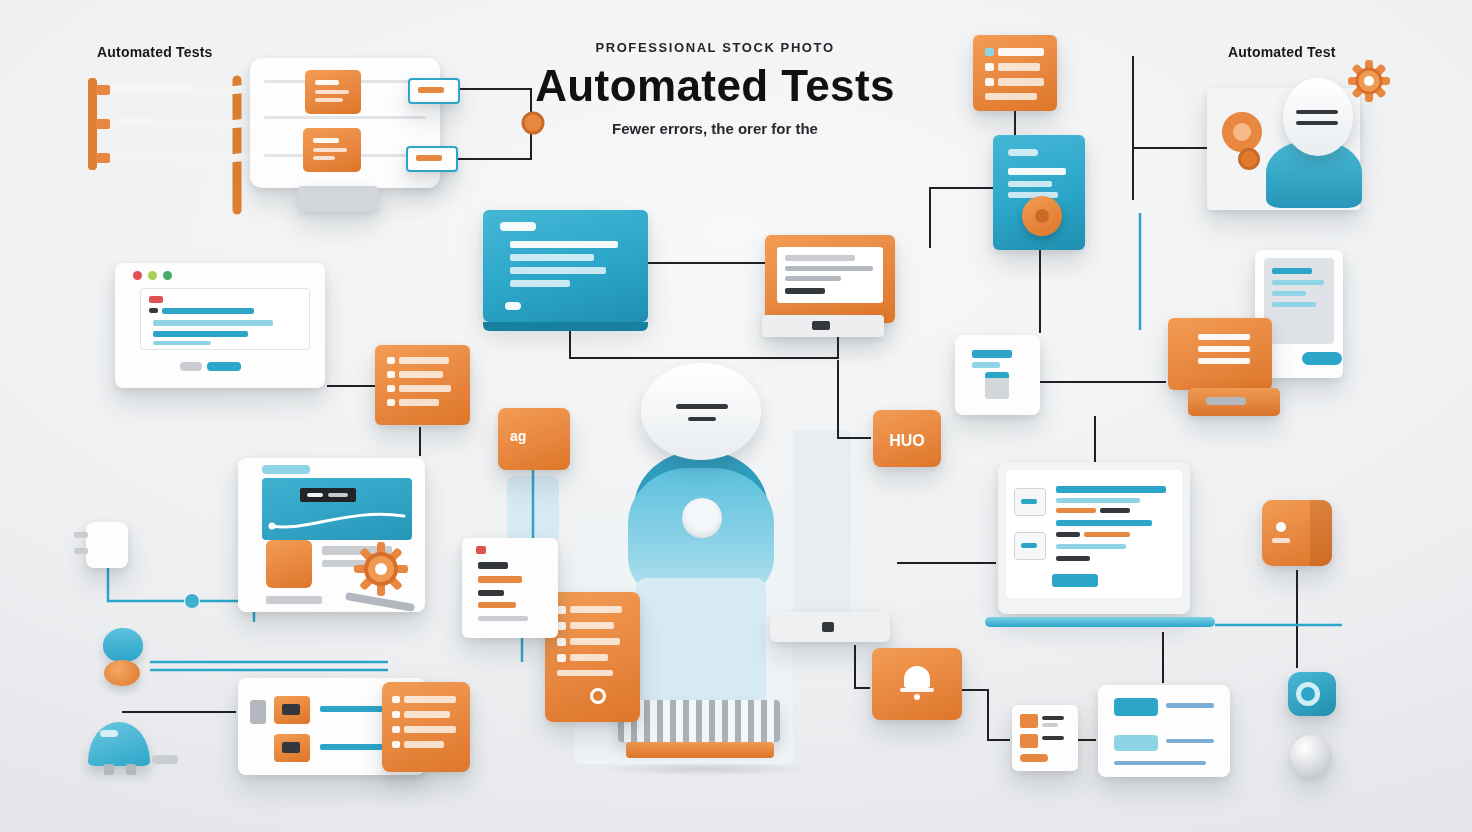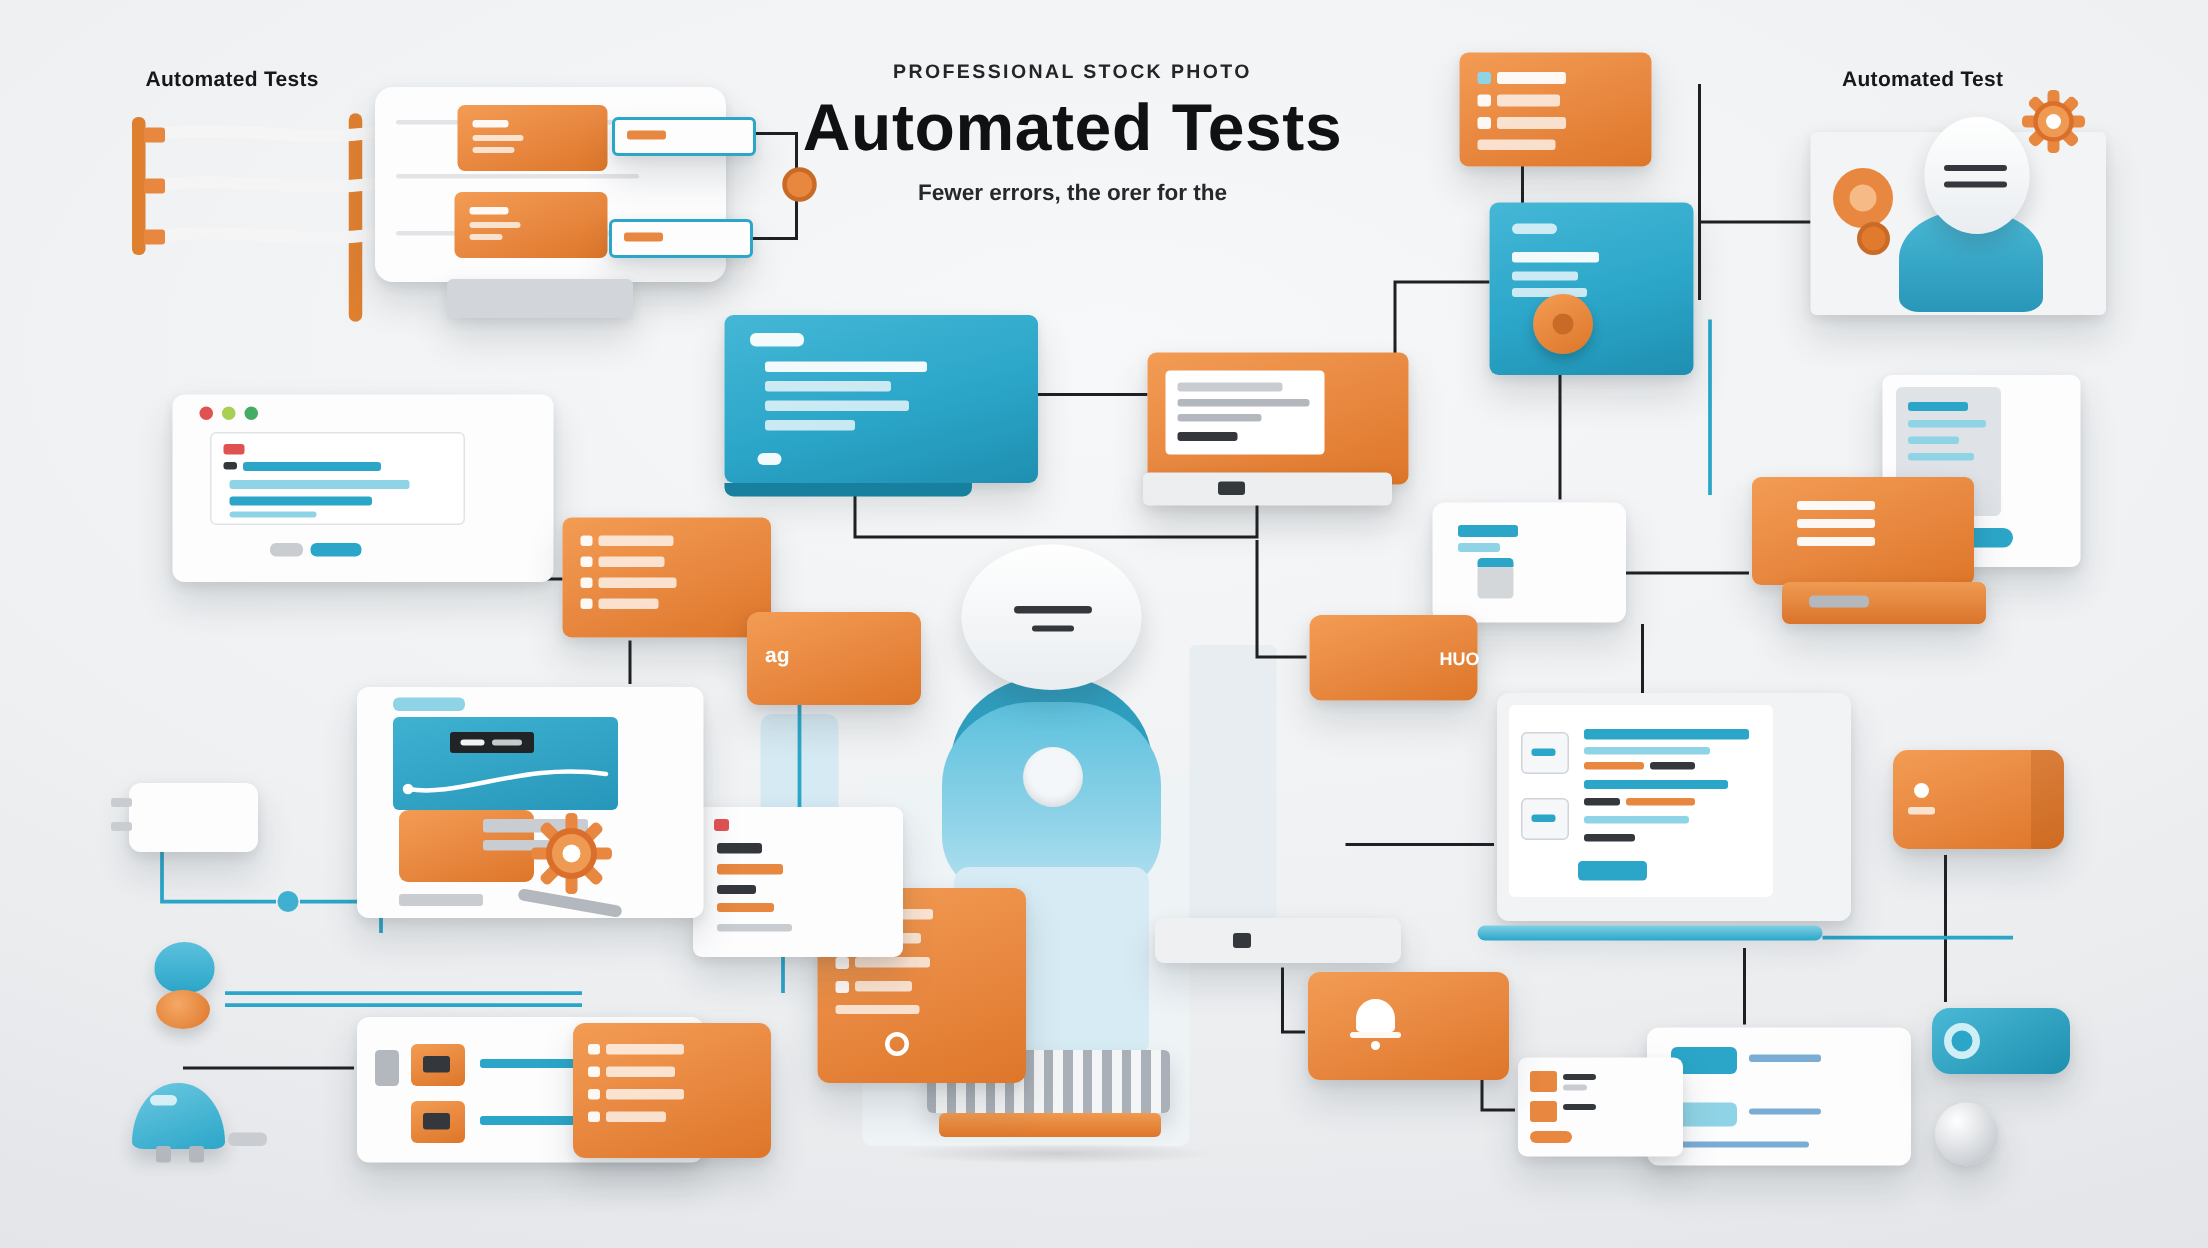--- a/index.html
+++ b/index.html
@@ -1,20 +1,20 @@
 <!DOCTYPE html>
 <html><head>
 <meta charset="utf-8">
 <style>
   html,body{margin:0;padding:0;}
   body{background:#d8dadd;font-family:"Liberation Sans",sans-serif;}
   .scene{position:relative;width:1472px;height:832px;overflow:hidden;
     background:radial-gradient(130% 110% at 50% 28%, #f7f8f9 0%, #eef0f2 45%, #e3e5e8 75%, #d6d9dc 100%);}
   .abs{position:absolute;}
-  .card{position:absolute;border-radius:8px;padding-left:44px;}
+  .card{position:absolute;border-radius:8px;}
   .sh{box-shadow:0 14px 24px rgba(50,60,70,.16),0 3px 7px rgba(50,60,70,.10);}
   .o{background:linear-gradient(160deg,#f39c54 0%,#e8873f 55%,#dd7629 100%);}
   .t{background:linear-gradient(165deg,#45b7d6 0%,#2ba6c9 55%,#1f8fb0 100%);}
   .w{background:#fdfdfe;}
   .b{position:absolute;border-radius:2px;}
   .bw{background:rgba(255,255,255,.94);}
   .bw7{background:rgba(255,255,255,.75);}
   .bg{background:#c9ccd1;}
   .bg2{background:#b3b8be;}
   .bd{background:#34373b;}
@@ -204,21 +204,21 @@
 
   <div class="card w sh" style="left:955px;top:335px;width:85px;height:80px;">
     <div class="b bt" style="left:17px;top:15px;width:40px;height:8px;"></div>
     <div class="b btl" style="left:17px;top:27px;width:28px;height:6px;"></div>
     <div class="abs" style="left:30px;top:42px;width:24px;height:22px;background:#d4d7da;border-radius:3px;">
       <div class="b bt" style="left:0;top:-5px;width:24px;height:6px;border-radius:3px 3px 0 0;"></div>
     </div>
   </div>
 
   <div class="card o sh" style="left:873px;top:410px;width:68px;height:57px;">
-    <div class="cardlabel" style="top:22px;font-size:12px;">HUO</div>
+    <div class="cardlabel" style="top:22px;font-size:16px;">HUO</div>
   </div>
 
   <div class="card sh" style="left:1207px;top:88px;width:153px;height:122px;background:#f3f4f6;border-radius:4px;"></div>
   <div class="abs" style="left:1266px;top:140px;width:96px;height:68px;background:linear-gradient(180deg,#49b9d6,#2796b8);border-radius:48% 48% 14% 14%;"></div>
   <div class="abs" style="left:1283px;top:78px;width:70px;height:78px;background:linear-gradient(180deg,#ffffff,#e9edf0);border-radius:50%;box-shadow:0 8px 14px rgba(50,60,70,.2);"></div>
   <div class="b bd" style="left:1296px;top:110px;width:42px;height:4px;border-radius:2px;"></div>
   <div class="b bd" style="left:1296px;top:121px;width:42px;height:4px;border-radius:2px;"></div>
   <div class="abs" style="left:1222px;top:112px;width:40px;height:40px;border:11px solid #e8873f;border-radius:50%;box-sizing:border-box;background:#f6ba86;"></div>
   <div class="dot" style="left:1238px;top:148px;width:22px;height:22px;background:#e07b2e;border:3px solid #c96a26;box-sizing:border-box;"></div>
   <svg class="abs" style="left:1346px;top:58px;" width="46" height="46" viewBox="0 0 46 46">

